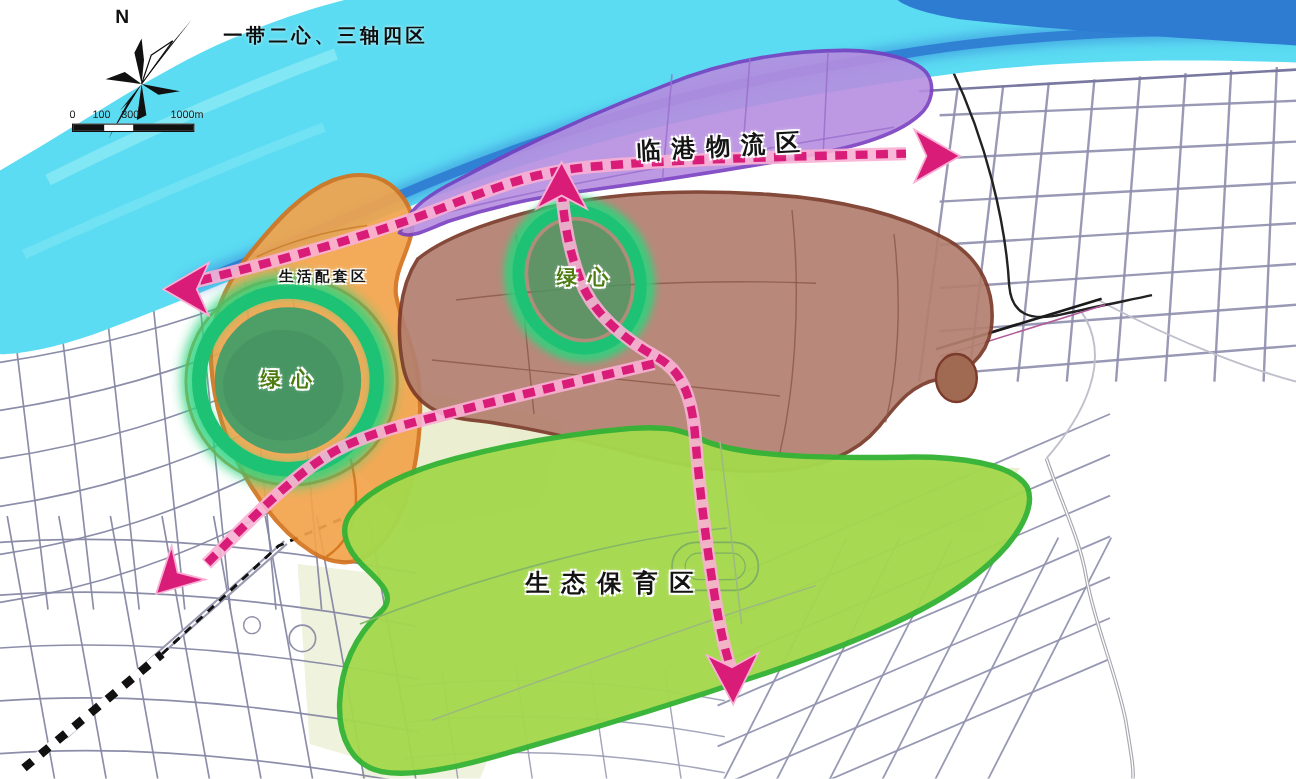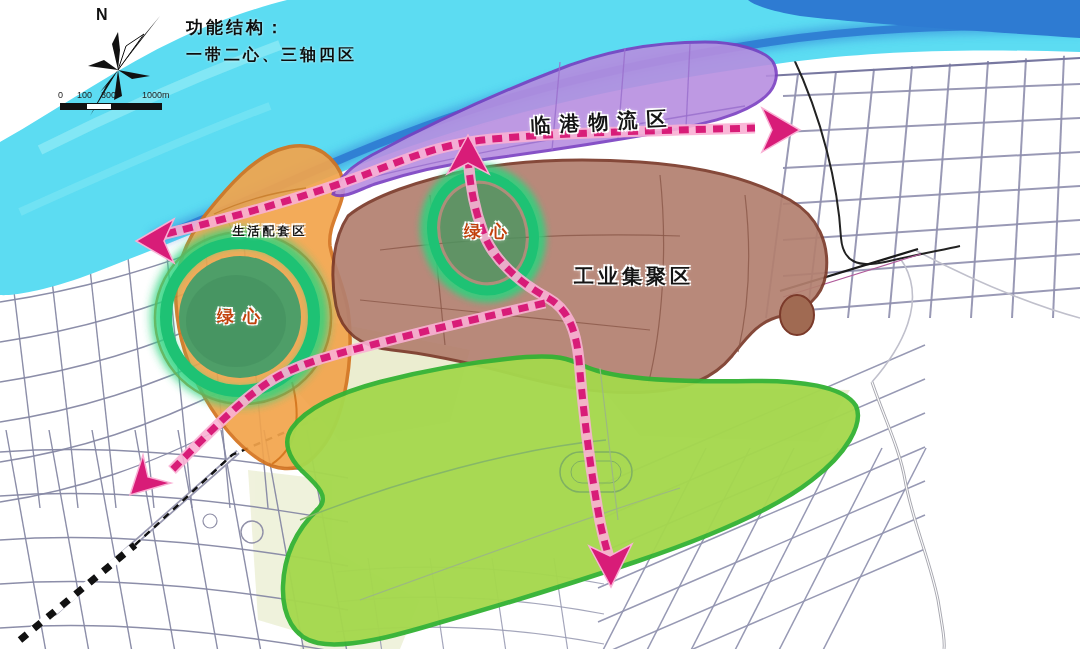--- a/index.html
+++ b/index.html
@@ -3,21 +3,21 @@
 <meta charset="utf-8">
 <style>
   html,body{margin:0;padding:0;background:#ffffff;}
   .stage{position:relative;width:1080px;height:649px;background:#ffffff;overflow:hidden;
          font-family:"Liberation Sans","DejaVu Sans",sans-serif;}
   .stage svg{position:absolute;left:0;top:0;}
   .zlabel{position:absolute;font-weight:bold;color:#141414;white-space:nowrap;
           transform:translate(-50%,-50%);
           text-shadow:-1.5px -1.5px 0 #fff,1.5px -1.5px 0 #fff,-1.5px 1.5px 0 #fff,
                       1.5px 1.5px 0 #fff,0 0 4px rgba(255,255,255,.95);}
-  .heartlabel{color:#c2410c;}
+  .heartlabel{color:#4d7c0f;}
   .maptitle{position:absolute;left:186px;top:16px;color:#0e0e0e;font-weight:bold;
             line-height:24px;letter-spacing:3px;
             text-shadow:0 0 3px rgba(255,255,255,.8);}
   .maptitle .l1{font-size:17px;}
   .maptitle .l2{font-size:16px;margin-top:3px;}
   .north{position:absolute;left:96px;top:6px;font-size:16px;font-weight:bold;color:#111;}
   .scalebar{position:absolute;left:58px;top:90px;width:110px;height:24px;font-size:9px;color:#222;}
   .scalebar span{position:absolute;top:0;}
   .scalebar .bar{position:absolute;top:13px;left:2px;height:5px;width:100px;border:1px solid #111;
                  background:#fff;display:flex;}
@@ -238,34 +238,33 @@
     <polygon points="48,64 18,60 34,54" fill="#111"></polygon>
     <polygon points="48,64 80,70 62,73" fill="#111"></polygon>
     <polygon points="48,64 44,94 52,90" fill="#111"></polygon>
     <polygon points="48,64 30,86 40,76" fill="#111"></polygon>
   </g>
 </svg>
 
   <div class="north">N</div>
 
   <div class="maptitle">
-    <div class="l1">功能结构：</div>
     <div class="l2">一带二心、三轴四区</div>
   </div>
 
   <div class="scalebar">
     <span style="left:0">0</span>
     <span style="left:19px">100</span>
     <span style="left:43px">300</span>
     <span style="left:84px">1000m</span>
     <div class="bar">
       <i class="seg-b" style="width:26px"></i>
         <i class="seg-w" style="width:24px"></i>
         <i class="seg-b" style="width:50px"></i>
     </div>
   </div>
 
   <div class="zlabel" style="left:603px;top:122px;font-size:20px;letter-spacing:9px;transform:translate(-50%,-50%) rotate(-3deg);">临港物流区</div>
   <div class="zlabel" style="left:270px;top:231px;font-size:12px;letter-spacing:3px;">生活配套区</div>
-  <div class="zlabel" style="left:634px;top:276px;font-size:20px;letter-spacing:4px;">工业集聚区</div>
+  <div class="zlabel" style="left:513px;top:486px;font-size:20px;letter-spacing:10px;">生态保育区</div>
   <div class="zlabel heartlabel" style="left:243px;top:316px;font-size:17px;letter-spacing:9px;">绿心</div>
   <div class="zlabel heartlabel" style="left:490px;top:231px;font-size:17px;letter-spacing:9px;">绿心</div>
 </div>
 
 </body></html>

